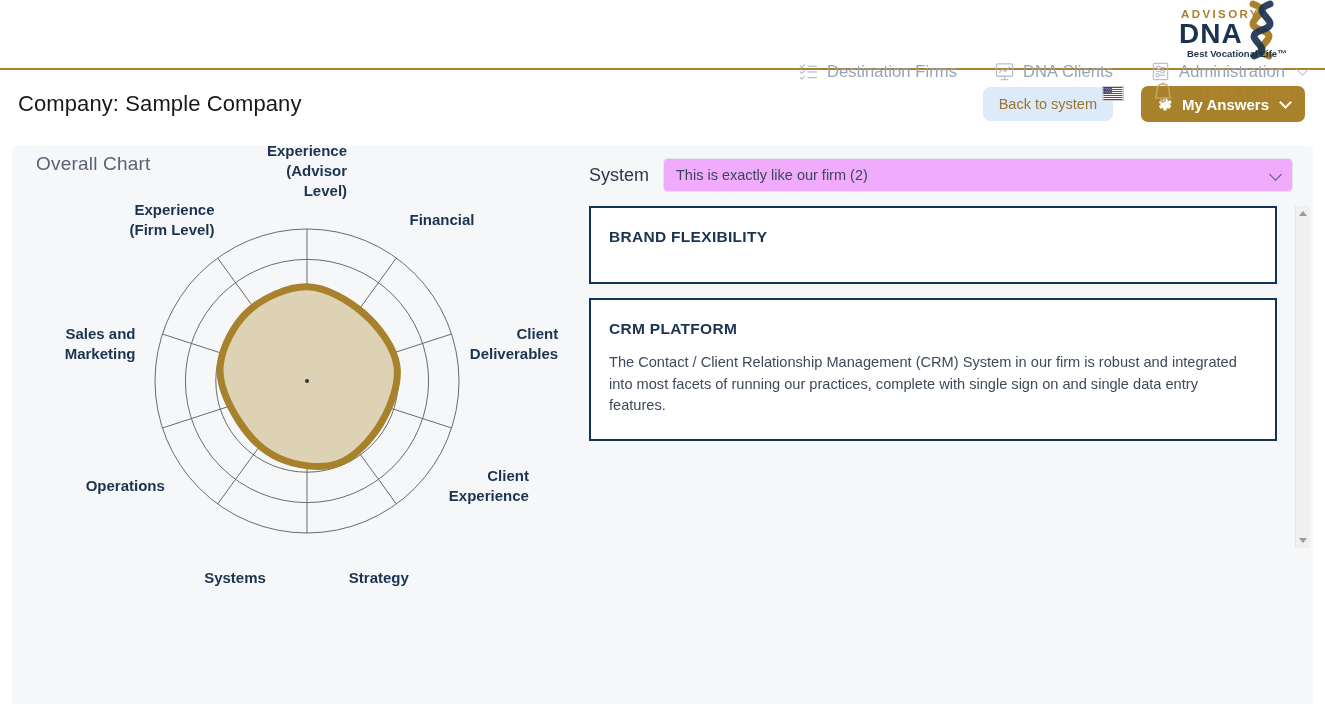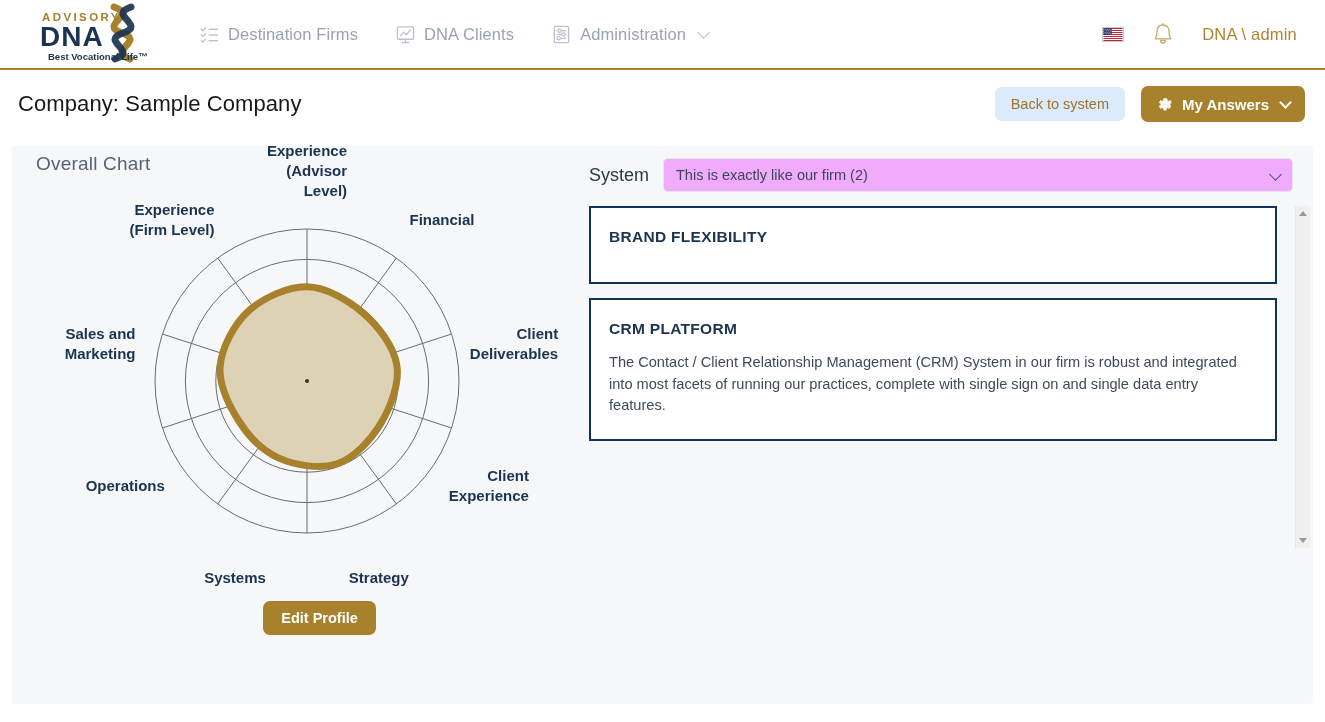--- a/index.html
+++ b/index.html
@@ -12,22 +12,23 @@
     overflow: hidden;
   }
 
   
   .topnav {
     position: relative;
     height: 70px;
     background: #ffffff;
     border-bottom: 2px solid #a8812c;
     display: flex;
-    align-items: center;
+    align-items: flex-end;
     padding: 0 18px;
+    flex-direction: column;
   }
   .brand { display: flex; align-items: center; width: 150px; flex: none; }
   .logo-svg { display:block; }
 
   .nav-links { display: flex; align-items: center; gap: 38px; margin-left: 32px; }
   .nav-link {
     display: flex; align-items: center; gap: 9px;
     color: #9aa2b5;
     font-size: 16.5px;
     letter-spacing: .1px;
@@ -49,21 +50,21 @@
   .user-name {
     color: #b08430; font-size: 16.5px; letter-spacing: .2px; cursor: pointer; white-space: nowrap;
   }
 
   
   .page-head {
     height: 68px; display: flex; align-items: center; padding: 0 20px 0 18px;
     background: #ffffff;
   }
   .page-title { font-size: 22px; color: #18181b; font-weight: 400; letter-spacing: .1px; }
-  .head-actions { margin-left: auto; display: flex; align-items: center; gap: 16px; }
+  .head-actions { margin-left: auto; display: flex; align-items: center; gap: 28px; }
   .btn-back {
     background: #dceafa; color: #9a7531; border: none; border-radius: 7px;
     padding: 0 16px; height: 34px; font-size: 14.5px; cursor: pointer;
     font-family: inherit;
   }
   .btn-profile {
     background: #a8812c; color: #ffffff; border: none; border-radius: 7px;
     height: 36px; padding: 0 15px; font-size: 15px; cursor: pointer;
     display: flex; align-items: center; gap: 9px; font-weight: 600; font-family: inherit;
   }
@@ -299,23 +300,20 @@
           <div class="radar-label" style="left: 336.824px; top: 422.335px;">Strategy</div>
           <div class="radar-label" style="left: 192.176px; top: 422.335px;">Systems</div>
           <div class="radar-label" style="left: 73.6347px; top: 330px;">Operations</div>
           <div class="radar-label" style="left: 52.6904px; top: 178.034px;">Sales and
 Marketing</div>
           <div class="radar-label" style="left: 117.515px; top: 53.6307px;">Experience
 (Firm Level)</div>
         </div>
     </div>
 
-    <div class="edit-btn-row">
-      <button class="btn-edit">Edit Profile</button>
-    </div>
   </div>
 
   <div class="answers-pane">
     <div class="answers-head">
       <span class="answers-label">System</span>
       <div class="select-box">
         <span class="select-value">This is exactly like our firm (2)</span>
         <i class="select-caret"></i>
       </div>
     </div>

